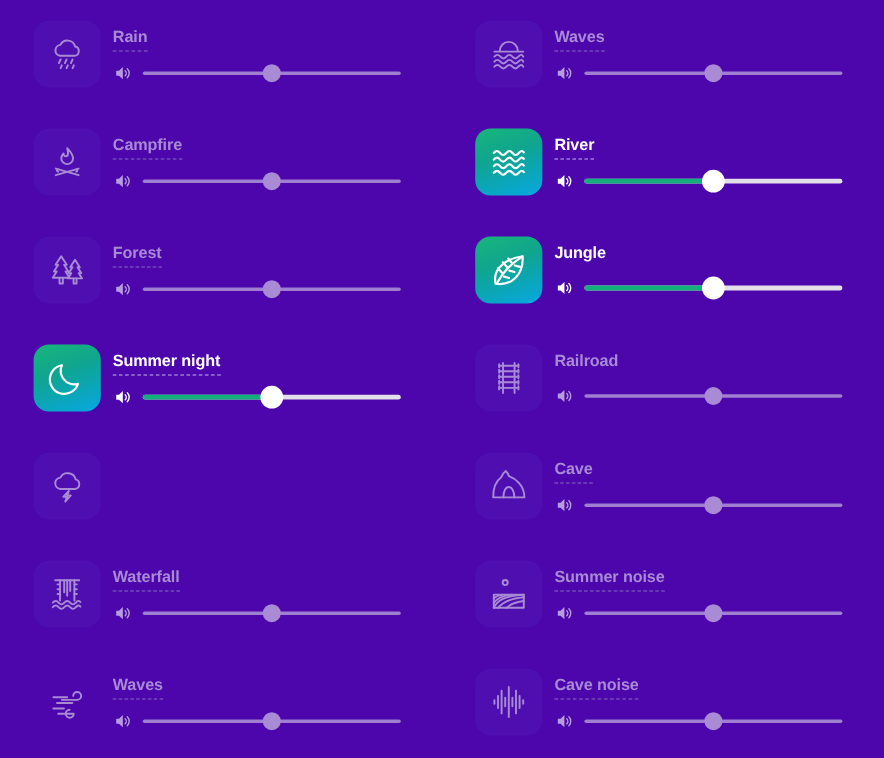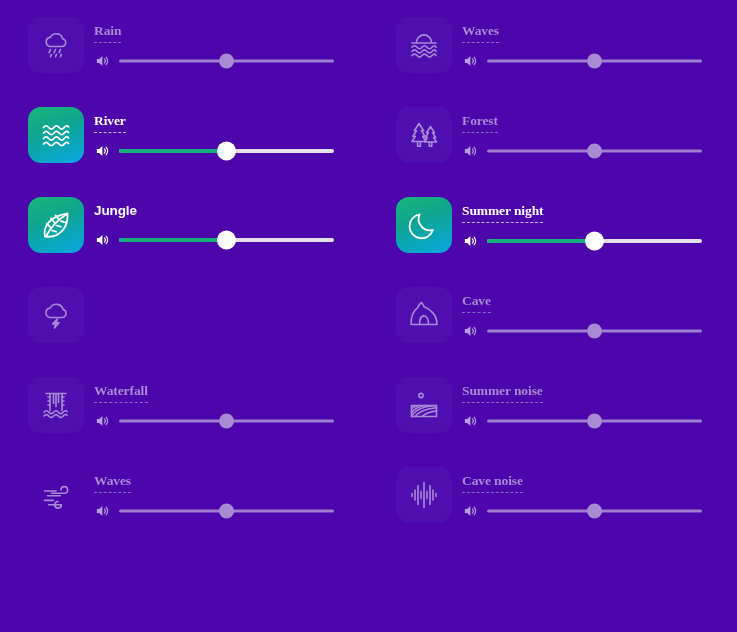--- a/index.html
+++ b/index.html
@@ -59,21 +59,20 @@
     font-weight:bold;
     letter-spacing:-0.1px;
     color:#a98ad4;
     line-height:16px;
     padding-bottom:3px;
     width:fit-content;
     white-space:nowrap;
   }
   .label.dashed{
     border-bottom:1.5px dashed #8a6cc0;
-    font-family:Liberation Serif, serif;
   }
   .label.active{ color:#ffffff; }
   .label.active.dashed{ border-bottom-color:#c8b3e8;text-align:center; }
 
   .ctrl{
     display:flex;
     align-items:center;
     margin-top:9px;
   }
   .spk{
@@ -181,20 +180,47 @@
             </svg>
           </span>
           <div class="slider" role="slider" aria-valuenow="50">
             <div class="track"></div>
             <div class="thumb" style="left:50%"></div>
           </div>
         </div>
       </div>
     </div>
     <div class="cell">
+      <div class="tile hasbg">
+        <span>
+          <svg width="34" height="34" viewBox="0 0 34 34">
+            <path class="gl" d="M17 5.5c2.8 3 4.9 5.4 4.9 8.4a4.9 4.9 0 0 1-9.8 0c0-1.6.8-2.8 1.8-4 .2 1.6 1 2.4 1.9 2.4 1.2 0 1.9-1 1.9-2.5 0-1.4-.4-2.6-.7-4.3z"></path>
+            <path class="gl" d="M7.5 22.5l19 5.5M26.5 22.5l-19 5.5"></path>
+            <path class="gl" d="M9.5 23.2c-1.2.4-1.4 1.4 0 1.9M24.5 23.2c1.2.4 1.4 1.4 0 1.9"></path>
+          </svg>
+        </span>
+      </div>
+      <div class="body">
+        <div class="label dashed">Campfire</div>
+        <div class="ctrl">
+          <span>
+            <svg class="spk" viewBox="0 0 18 18">
+              <path class="s" d="M3.2 6.7h2.6L9.4 3.3v11.4L5.8 11.3H3.2z"></path>
+              <path class="w" d="M11.6 6.6a3.4 3.4 0 0 1 0 4.8"></path>
+              <path class="w" d="M13.6 4.8a6 6 0 0 1 0 8.4"></path>
+            </svg>
+          </span>
+          <div class="slider" role="slider" aria-valuenow="50">
+            <div class="track"></div>
+            <div class="thumb" style="left:50%"></div>
+          </div>
+        </div>
+      </div>
+    </div>
+    <div class="cell">
       <div class="tile hasbg active">
         <span>
           <svg width="34" height="34" viewBox="0 0 34 34">
             <path class="gl" d="M4.5 9.5c1.8-2.2 3.4-2.2 5.2 0s3.4 2.2 5.2 0 3.4-2.2 5.2 0 3.4 2.2 5.2 0 3.2-2.1 4.2-.6"></path>
             <path class="gl" d="M4.5 15c1.8-2.2 3.4-2.2 5.2 0s3.4 2.2 5.2 0 3.4-2.2 5.2 0 3.4 2.2 5.2 0 3.2-2.1 4.2-.6"></path>
             <path class="gl" d="M4.5 20.5c1.8-2.2 3.4-2.2 5.2 0s3.4 2.2 5.2 0 3.4-2.2 5.2 0 3.4 2.2 5.2 0 3.2-2.1 4.2-.6"></path>
             <path class="gl" d="M4.5 26c1.8-2.2 3.4-2.2 5.2 0s3.4 2.2 5.2 0 3.4-2.2 5.2 0 3.4 2.2 5.2 0 3.2-2.1 4.2-.6"></path>
           </svg>
         </span>
       </div>
@@ -286,20 +312,47 @@
           <span>
             <svg class="spk" viewBox="0 0 18 18">
               <path class="s" d="M3.2 6.7h2.6L9.4 3.3v11.4L5.8 11.3H3.2z"></path>
               <path class="w" d="M11.6 6.6a3.4 3.4 0 0 1 0 4.8"></path>
               <path class="w" d="M13.6 4.8a6 6 0 0 1 0 8.4"></path>
             </svg>
           </span>
           <div class="slider active" role="slider" aria-valuenow="50">
             <div class="track"></div>
             <div class="fill" style="width:50%"></div>
+            <div class="thumb" style="left:50%"></div>
+          </div>
+        </div>
+      </div>
+    </div>
+    <div class="cell">
+      <div class="tile hasbg">
+        <span>
+          <svg width="34" height="34" viewBox="0 0 34 34">
+            <path class="gl" d="M12.2 4.5v25M21.8 4.5v25"></path>
+            <path class="gl" d="M9 6.8h16M9 11.4h16M9 16h16M9 20.6h16M9 25.2h16"></path>
+            <path class="gl" d="M9 5.5v2.6M25 5.5v2.6M9 10.1v2.6M25 10.1v2.6M9 14.7v2.6M25 14.7v2.6M9 19.3v2.6M25 19.3v2.6M9 23.9v2.6M25 23.9v2.6"></path>
+          </svg>
+        </span>
+      </div>
+      <div class="body">
+        <div class="label">Railroad</div>
+        <div class="ctrl">
+          <span>
+            <svg class="spk" viewBox="0 0 18 18">
+              <path class="s" d="M3.2 6.7h2.6L9.4 3.3v11.4L5.8 11.3H3.2z"></path>
+              <path class="w" d="M11.6 6.6a3.4 3.4 0 0 1 0 4.8"></path>
+              <path class="w" d="M13.6 4.8a6 6 0 0 1 0 8.4"></path>
+            </svg>
+          </span>
+          <div class="slider" role="slider" aria-valuenow="50">
+            <div class="track"></div>
             <div class="thumb" style="left:50%"></div>
           </div>
         </div>
       </div>
     </div>
     <div class="cell">
       <div class="tile hasbg">
         <span>
           <svg width="34" height="34" viewBox="0 0 34 34">
             <path class="gl" d="M11 19.5a4.8 4.8 0 0 1 .3-9.5 6.9 6.9 0 0 1 12.8 1.5 4.1 4.1 0 0 1-.6 8z"></path>

